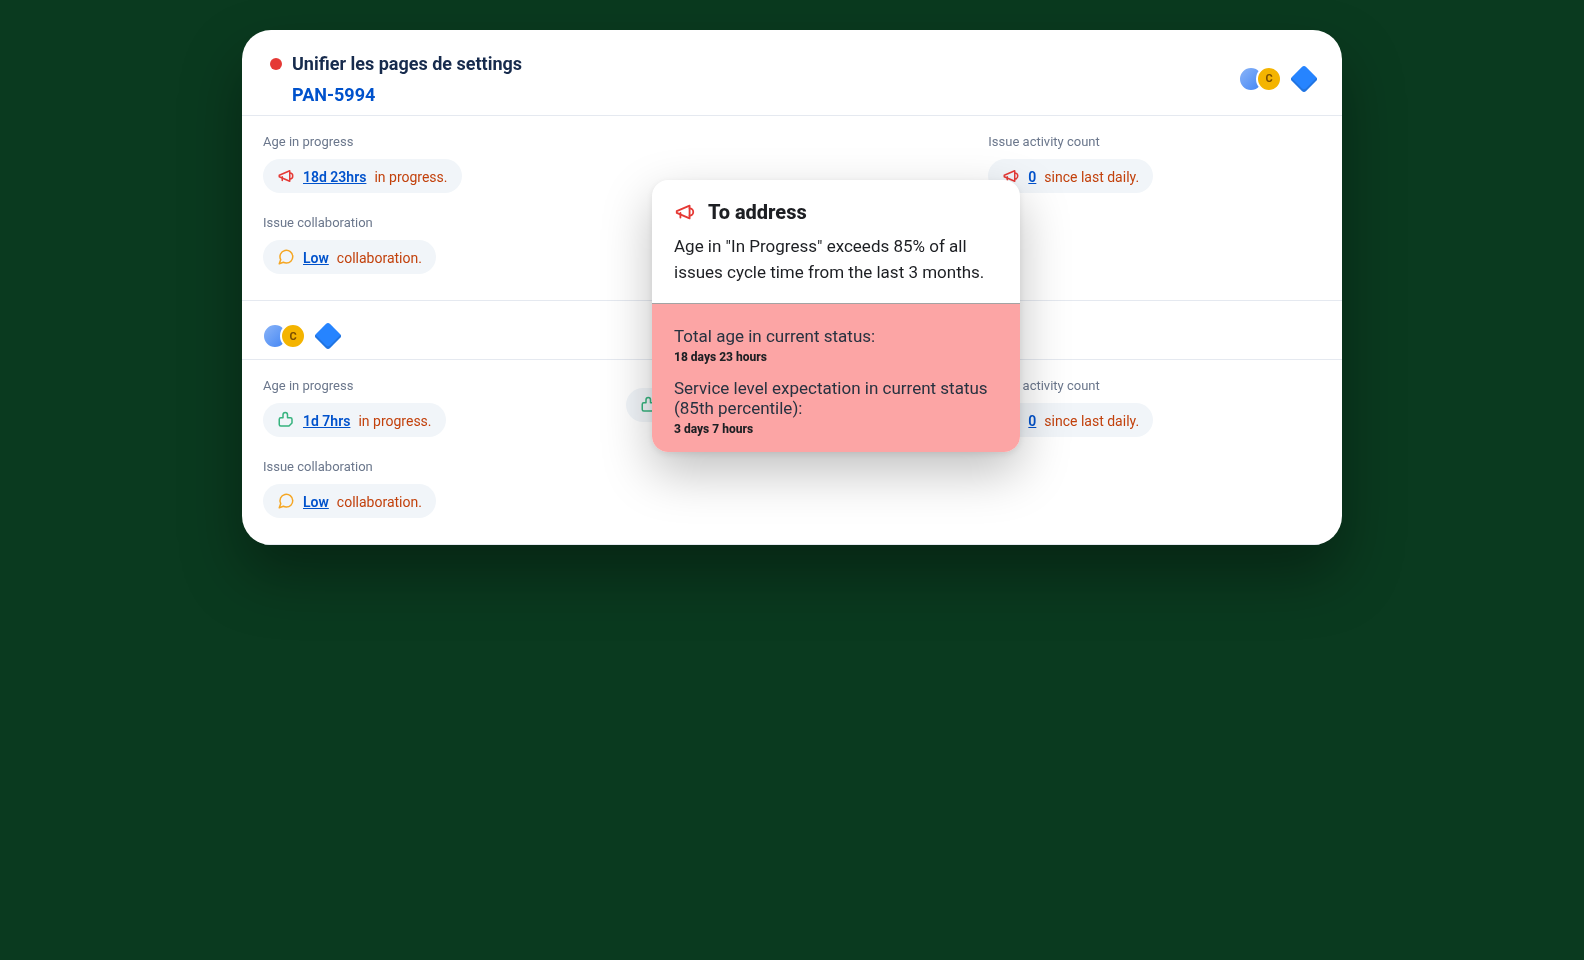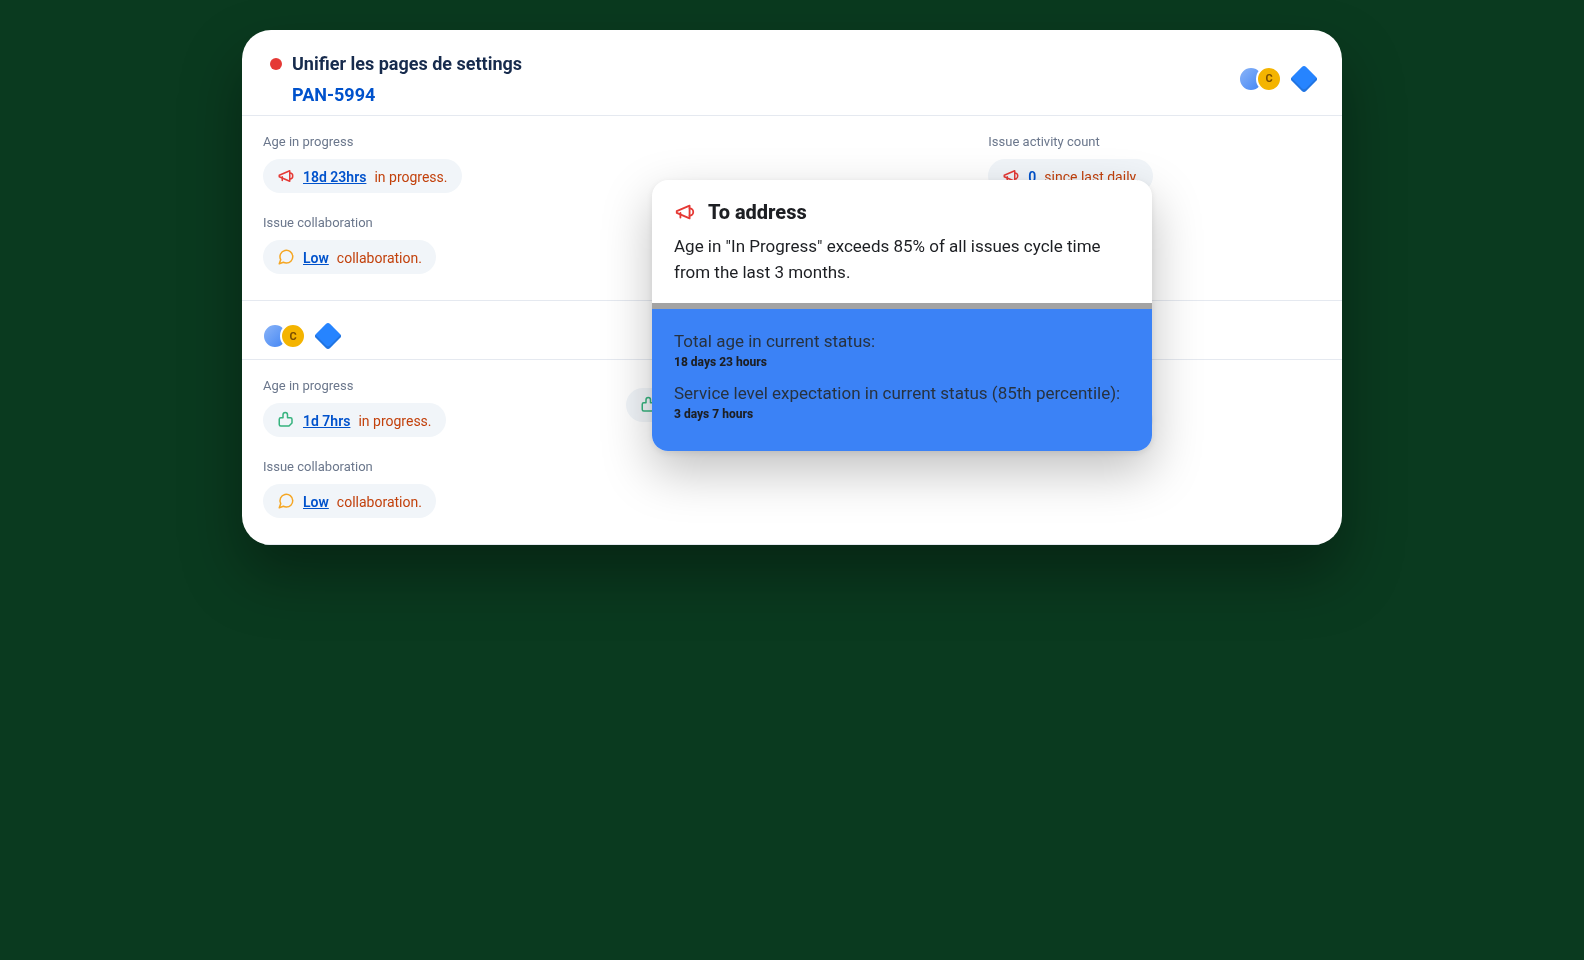--- a/index.html
+++ b/index.html
@@ -79,30 +79,30 @@
   
   svg{width:100%;height:100%}
   .c-red{color:var(--red)}
   .c-orange{color:var(--orange)}
   .c-green{color:var(--green)}
 
   
   .popover{
     position:absolute;
     left:410px; top:150px;
-    width:500px;
+    width:368px;
     background:#fff;border-radius:16px;
     box-shadow:0 20px 50px rgba(0,0,0,.25),0 2px 6px rgba(0,0,0,.08);
     overflow:hidden;
     z-index:50;
   }
   .pop-top{padding:20px 22px 18px 22px}
   .pop-title{display:flex;align-items:center;gap:12px;font-weight:800;font-size:20px;color:#1d1f23}
   .pop-desc{margin-top:10px;font-size:17px;line-height:1.5;color:#1d1f23}
-  .pop-bottom{background:#3b82f6;padding:18px 22px 30px;border-top:6px solid #a3a3a3}
+  .pop-bottom{background:#fca5a5;padding:18px 22px 16px;border-top:1px solid #a3a3a3}
   .pop-line{font-size:17px;color:#273240;margin:4px 0}
   .pop-strong{font-weight:800;font-size:12px;color:#1d1f23}
 
 </style>
 </head>
 <body>
 
 <div class="window">
 
   <section class="card">

